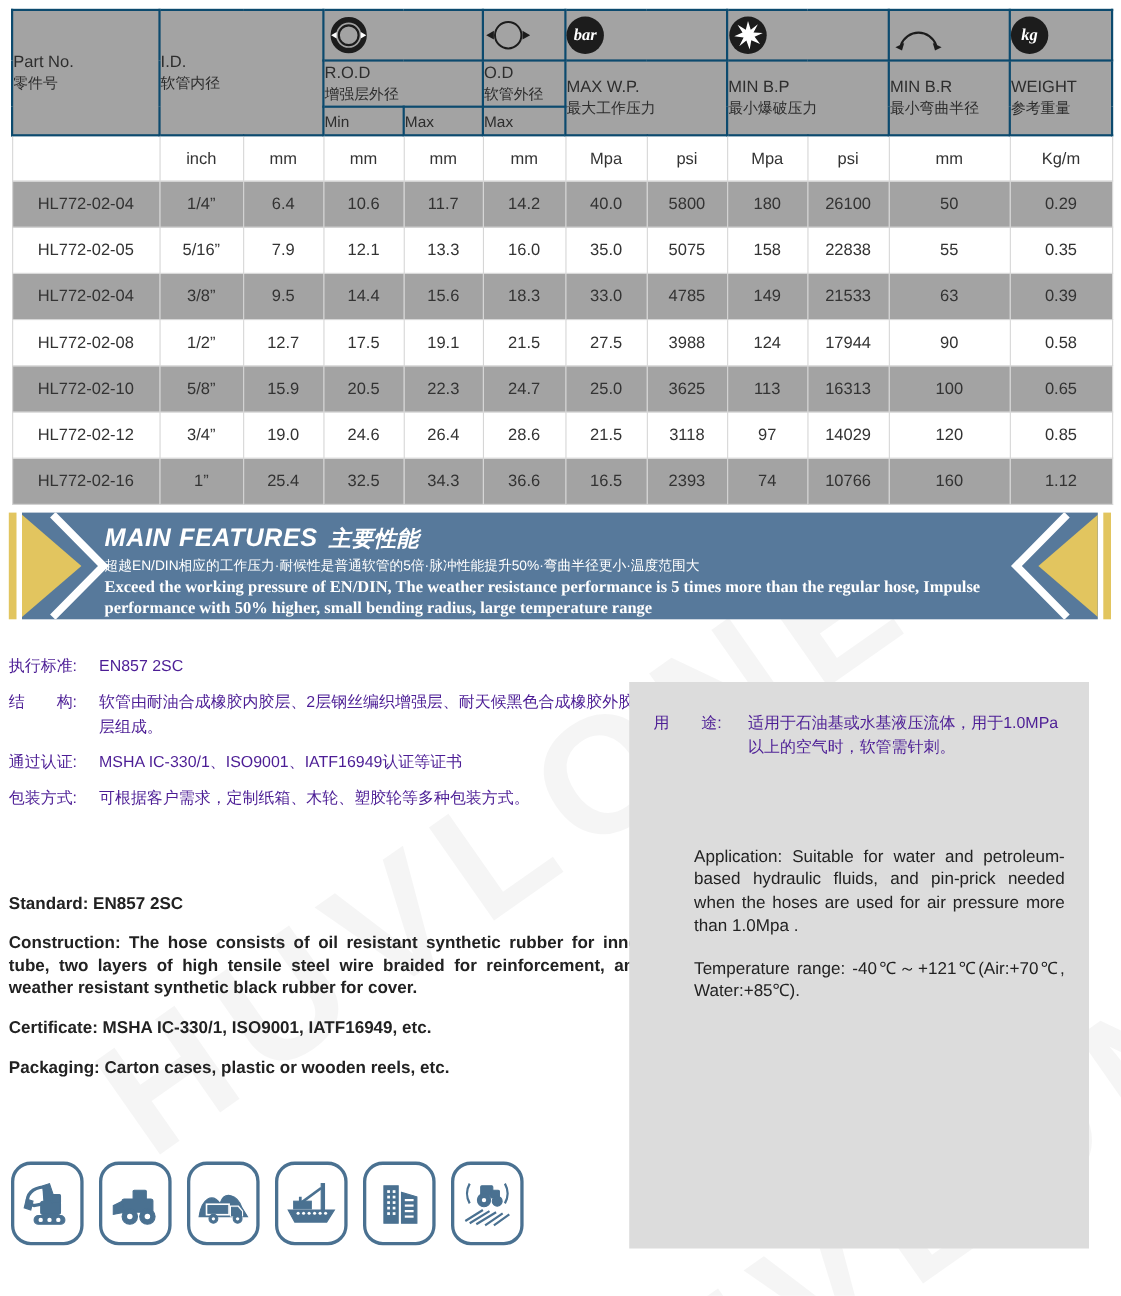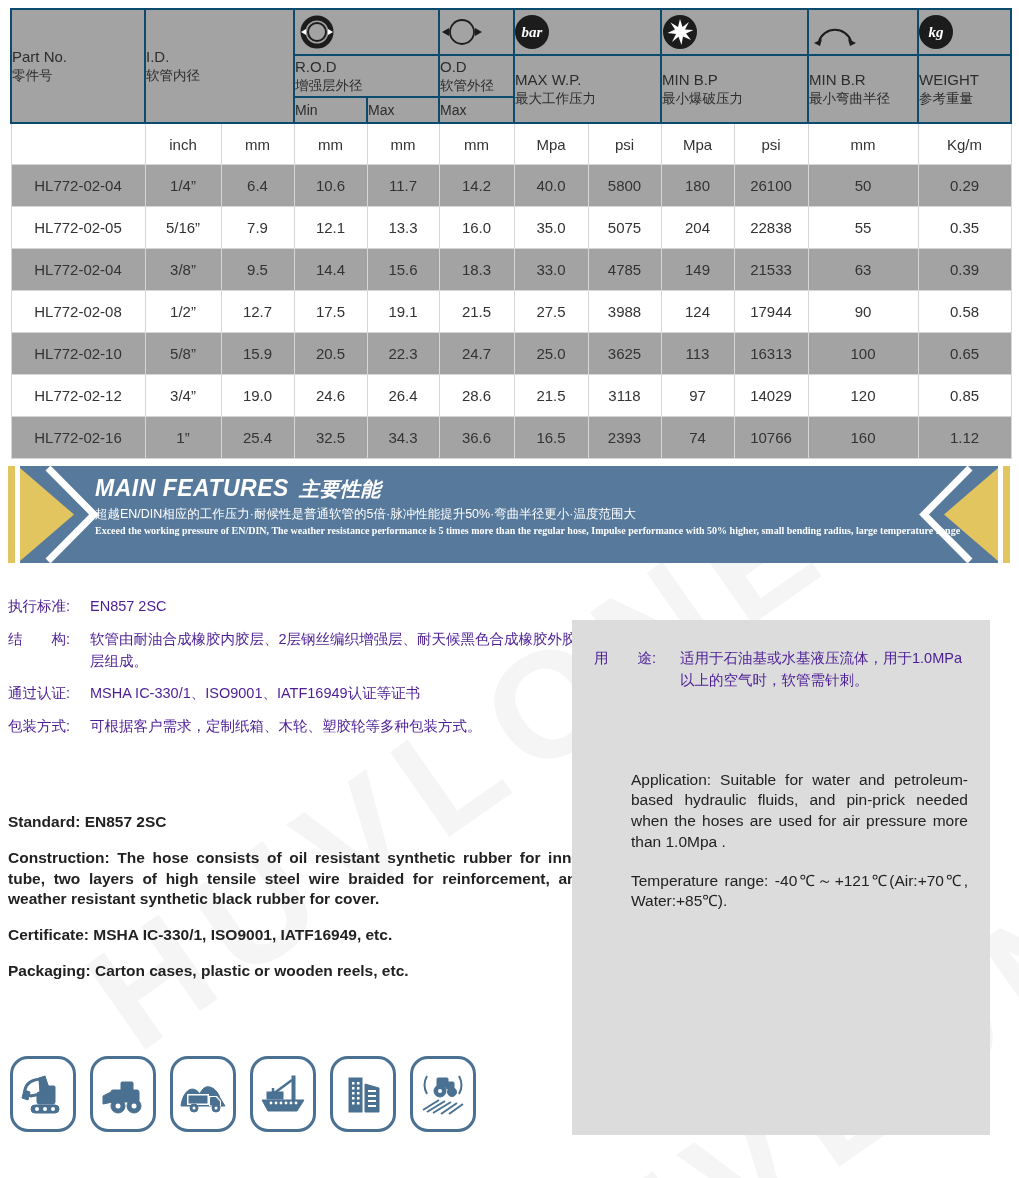--- a/index.html
+++ b/index.html
@@ -47,21 +47,21 @@
   }
   .banner .chev{position:absolute;top:0;height:97px;width:80px;}
   .banner .chev.left{left:0;}
   .banner .chev.right{right:0;transform:scaleX(-1);}
   .banner-text{position:absolute;left:75px;top:9px;width:880px;}
   .bt-title{font-size:23px;font-weight:bold;letter-spacing:0.5px;font-style:italic;}
   .bt-title .zh{font-size:20px;margin-left:10px;font-weight:600;}
   .bt-sub-zh{font-size:12.5px;margin-top:3px;}
   .bt-sub-en{
     font-family:"Liberation Serif", serif;font-weight:bold;
-    font-size:10px;line-height:1.28;margin-top:2px;width:870px;
+    font-size:15px;line-height:1.28;margin-top:2px;width:870px;
   }
   
   .zh-specs{position:absolute;left:8px;top:596px;width:578px;}
   .spec-row{display:flex;font-size:14.5px;line-height:1.5;margin-bottom:11px;color:#4c1d95;}
   .spec-label{flex:0 0 82px;white-space:pre;}
   .spec-text{flex:1;white-space:pre-wrap;}
   .en-specs{position:absolute;left:8px;top:812px;width:578px;font-weight:bold;}
   .en-para{font-size:15.5px;line-height:1.34;margin-bottom:15px;text-align:justify;color:#222;}
   
   .panel{
@@ -210,21 +210,21 @@
       </tr>
       <tr>
         <td>HL772-02-05</td>
         <td>5/16”</td>
         <td>7.9</td>
         <td>12.1</td>
         <td>13.3</td>
         <td>16.0</td>
         <td>35.0</td>
         <td>5075</td>
-        <td>204</td>
+        <td>158</td>
         <td>22838</td>
         <td>55</td>
         <td>0.35</td>
       </tr>
       <tr class="alt">
         <td>HL772-02-04</td>
         <td>3/8”</td>
         <td>9.5</td>
         <td>14.4</td>
         <td>15.6</td>

